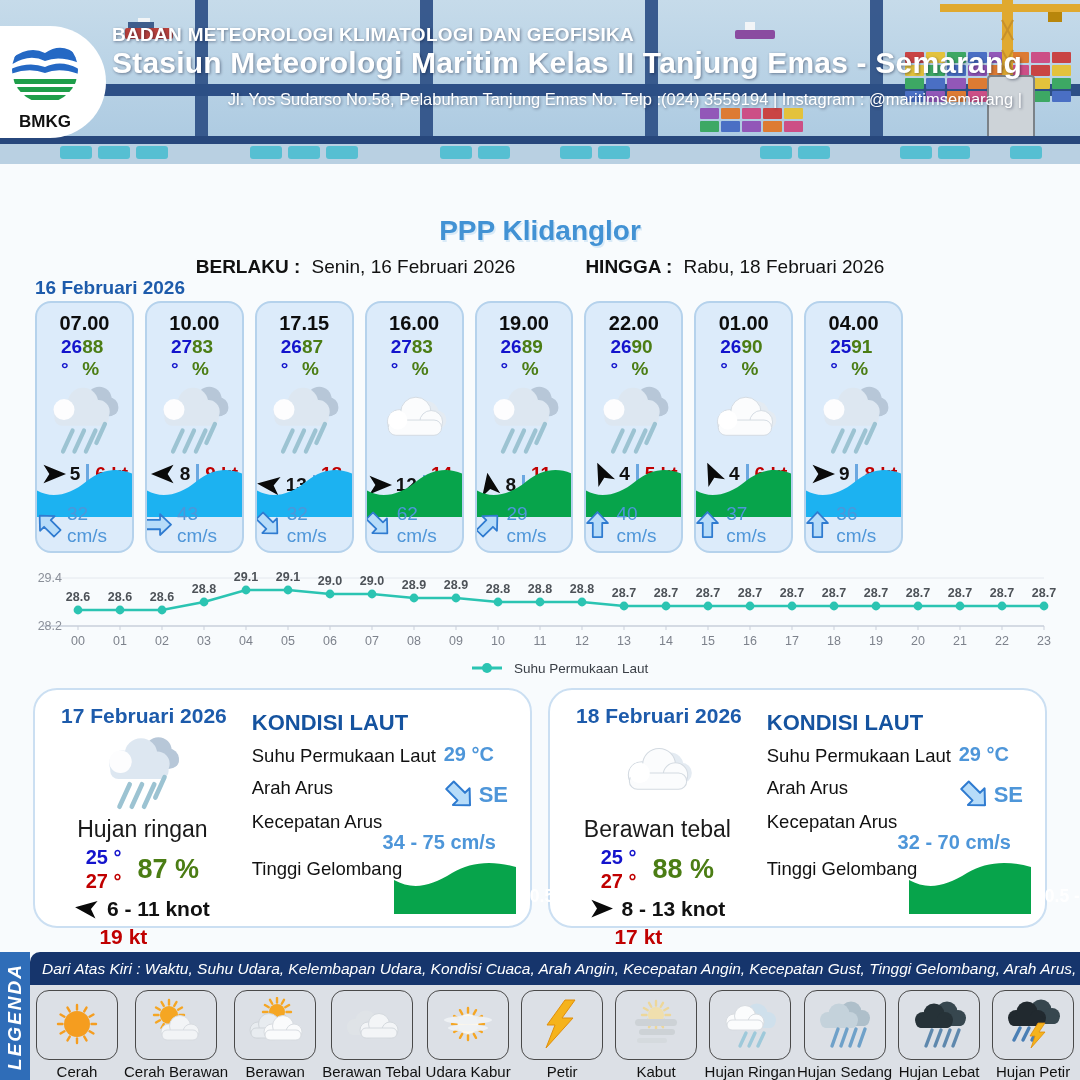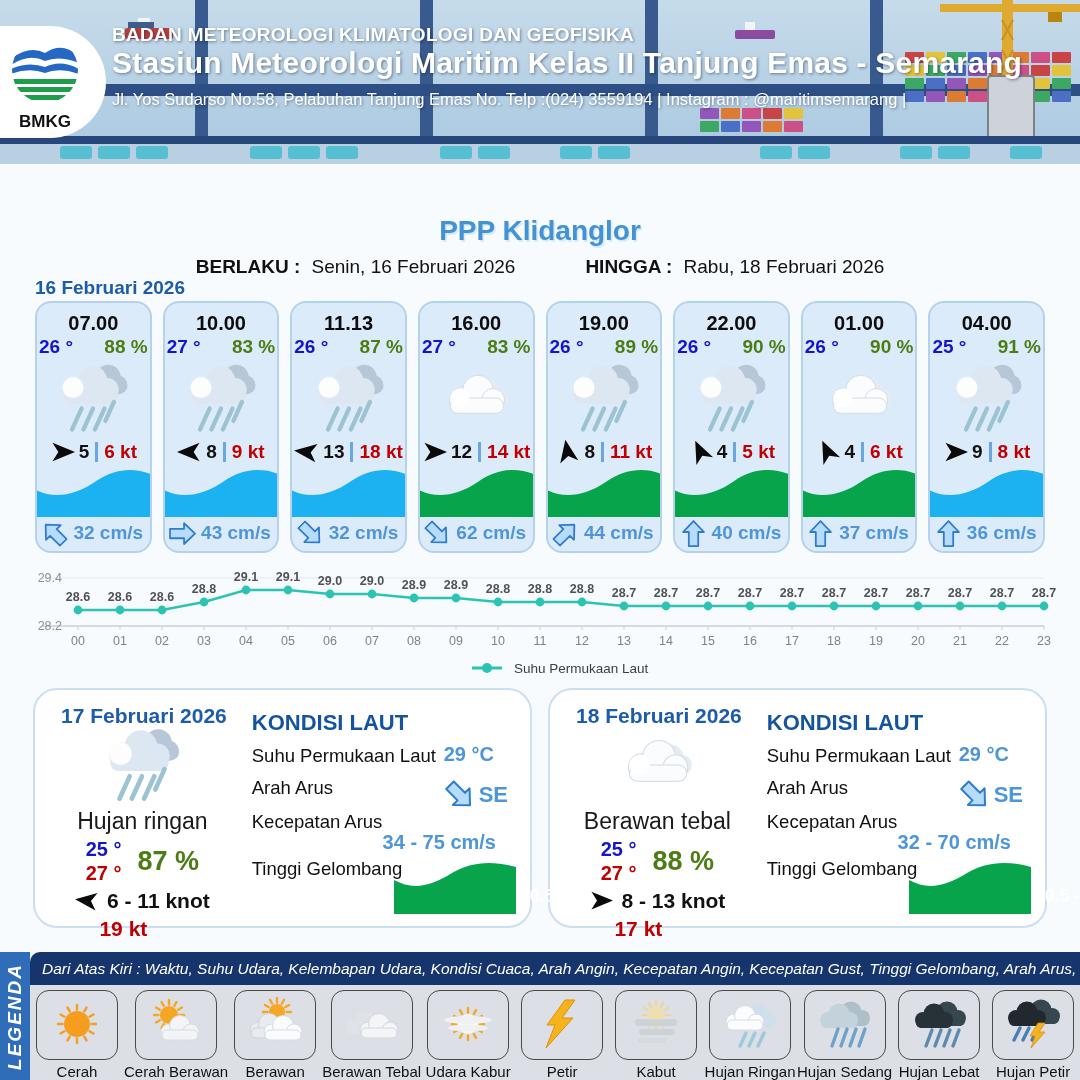--- a/index.html
+++ b/index.html
@@ -9,58 +9,58 @@
   .hdr{position:absolute;top:0;left:0;width:1080px;height:164px;overflow:hidden;
        background:linear-gradient(#c6dbEA,#a9c8e0);}
   .hdr .beam-h{position:absolute;left:0;width:1080px;background:#2d4f86;}
   .hdr .beam-v{position:absolute;top:0;height:164px;width:13px;background:#2d4f86;opacity:.92;}
   .hdr .floor{position:absolute;left:0;width:1080px;top:136px;height:8px;background:#27477c;}
   .hdr .apron{position:absolute;left:0;width:1080px;top:144px;height:20px;background:#b9d0e2;}
   .seat{position:absolute;width:32px;height:13px;border-radius:3px;background:#56bfd2;top:146px;}
   .hdr-text{position:absolute;left:112px;top:24px;color:#fff;text-shadow:1px 1px 3px rgba(0,10,40,.45);}
   .agency{font-size:19px;font-weight:bold;letter-spacing:.3px;}
   .station{font-size:30px;font-weight:bold;letter-spacing:.2px;}
-  .address{font-size:16.5px;margin-top:10px;}
+  .address{font-size:16.5px;margin-top:10px;text-align:right;}
   .logo{position:absolute;left:-16px;top:26px;width:122px;height:112px;background:#fff;
         border-radius:0 56px 56px 0;display:flex;align-items:center;justify-content:center;}
   
   .h1{position:absolute;top:173px;width:100%;text-align:center;font-size:37px;font-weight:bold;
       color:#1d5bab;letter-spacing:.5px;text-shadow:2.5px 2.5px 0 #aed0ec;}
   .h2{position:absolute;top:215px;width:100%;text-align:center;font-size:28px;font-weight:bold;
       color:#4292d4;text-shadow:1.5px 1.5px 0 #d9eaf7;}
   .validity{position:absolute;top:256px;width:100%;display:flex;justify-content:center;gap:70px;
       font-size:19px;color:#111;}
   .vlabel{font-weight:bold;margin-right:6px;}
   .fdate{position:absolute;top:277px;left:35px;font-size:19px;font-weight:bold;color:#1d5bab;}
   
-  #cards{position:absolute;top:301px;left:35px;width:1010px;display:flex;gap:11px;}
+  #cards{position:absolute;top:301px;left:35px;width:868px;display:flex;gap:11px;}
   .fcard{flex:1;height:248px;background:#dcebfa;border:2px solid #b5d2ec;border-radius:16px;
          position:relative;overflow:hidden;}
   .f-time{margin-top:9px;text-align:center;font-size:20px;font-weight:bold;color:#0d0d0d;}
-  .f-th{display:flex;justify-content:space-between;padding:0 2px;margin-top:1px;font-size:19px;font-weight:bold;}
+  .f-th{display:flex;justify-content:space-between;padding:0 24px;margin-top:1px;font-size:19px;font-weight:bold;}
   .f-temp{color:#1414cc;} .f-hum{color:#4b7d14;}
   .f-icon{height:82px;display:flex;align-items:center;justify-content:center;}
   .f-wind{display:flex;align-items:center;justify-content:center;gap:4px;font-size:19px;font-weight:bold;margin-top:1px;}
   .f-wnum{color:#111;} 
   .f-sep{display:inline-block;width:3px;height:20px;background:#6aa7e0;margin:0 2px;}
   .f-gust{color:#c00000;}
   .dart{display:inline-flex;}
   .f-wave{position:absolute;left:-1px;right:-1px;bottom:34px;height:52px;}
   .wave-label{position:absolute;bottom:6px;width:100%;text-align:center;color:#fff;font-weight:bold;font-size:18px;}
   .f-cur{position:absolute;bottom:4px;width:100%;display:flex;align-items:center;justify-content:center;gap:7px;
-         font-size:19px;font-weight:bold;color:#4e96d9;}
+         font-size:19px;font-weight:normal;color:#4e96d9;}
   .barrow{display:inline-flex;}
   
   #chart{position:absolute;top:556px;left:0;}
   
   #daycards{position:absolute;top:688px;left:33px;width:1014px;display:flex;gap:16px;}
   .dcard{flex:1;height:240px;background:#fff;border:2.5px solid #cbdff2;border-radius:24px;
          display:flex;padding:8px 10px;box-sizing:border-box;}
   .d-left{width:41%;display:flex;flex-direction:column;align-items:center;}
-  .d-date{align-self:flex-start;margin:6px 0 0 16px;font-size:21px;font-weight:bold;color:#1d5bab;text-align:center;}
+  .d-date{align-self:flex-start;margin:6px 0 8px 16px;font-size:21px;font-weight:bold;color:#1d5bab;text-align:center;}
   .d-icon{height:84px;display:flex;align-items:center;justify-content:center;margin-top:-4px;}
   .d-cond{font-size:23px;color:#1a1a1a;margin-top:0;}
   .d-temps{display:flex;align-items:center;gap:16px;margin-top:2px;}
   .d-tcol{display:flex;flex-direction:column;font-size:20px;font-weight:bold;line-height:24px;}
   .d-tmin{color:#1414cc;} .d-tmax{color:#c00000;}
   .d-hum{font-size:27px;font-weight:bold;color:#4b7d14;}
   .d-wind{display:flex;align-items:center;gap:8px;font-size:21px;font-weight:bold;color:#111;margin-top:4px;}
   .d-gust{font-size:21px;font-weight:bold;color:#c00000;margin-top:4px;margin-left:-38px;}
   .d-right{width:59%;position:relative;}
   .d-sea-title{font-size:22px;font-weight:bold;color:#15539f;margin:12px 0 0 12px;}
@@ -317,21 +317,21 @@
     <div class="f-cur">
       <span class="barrow" style="transform:rotate(90deg)">
             <svg width="23" height="27.139999999999997" viewBox="0 0 22 26">
               <path d="M11 1 L21 11.5 L15.5 11.5 L15.5 25 L6.5 25 L6.5 11.5 L1 11.5 Z" fill="#b7dcf9" stroke="#2f7bd0" stroke-width="1.7" stroke-linejoin="round"></path>
             </svg>
           </span>
       <span>43 cm/s</span>
     </div>
   </div>
   <div class="fcard">
-    <div class="f-time">11.13</div>
+    <div class="f-time">17.15</div>
     <div class="f-th">
       <span class="f-temp">26 °</span>
       <span class="f-hum">87 %</span>
     </div>
     <div class="f-icon">
           <svg width="80" height="80" viewBox="0 0 84 84">
             <g fill="#b7c7d8">
               <circle cx="44" cy="24" r="12"></circle>
               <circle cx="58" cy="19" r="13"></circle>
               <circle cx="68" cy="27" r="10"></circle>
@@ -458,21 +458,21 @@
     </div>
     <div class="f-wave"><svg width="100%" height="52" viewBox="0 0 118 52" preserveAspectRatio="none">
             <path d="M0 25 C18 34 40 31 62 16 C80 4 100 2 118 9 L118 52 L0 52 Z" fill="#07a44b"></path>
           </svg><span class="wave-label">0.5 - 1.25 m</span></div>
     <div class="f-cur">
       <span class="barrow" style="transform:rotate(45deg)">
             <svg width="23" height="27.139999999999997" viewBox="0 0 22 26">
               <path d="M11 1 L21 11.5 L15.5 11.5 L15.5 25 L6.5 25 L6.5 11.5 L1 11.5 Z" fill="#b7dcf9" stroke="#2f7bd0" stroke-width="1.7" stroke-linejoin="round"></path>
             </svg>
           </span>
-      <span>44 cm/s</span>
+      <span>29 cm/s</span>
     </div>
   </div>
   <div class="fcard">
     <div class="f-time">22.00</div>
     <div class="f-th">
       <span class="f-temp">26 °</span>
       <span class="f-hum">90 %</span>
     </div>
     <div class="f-icon">
           <svg width="80" height="80" viewBox="0 0 84 84">

